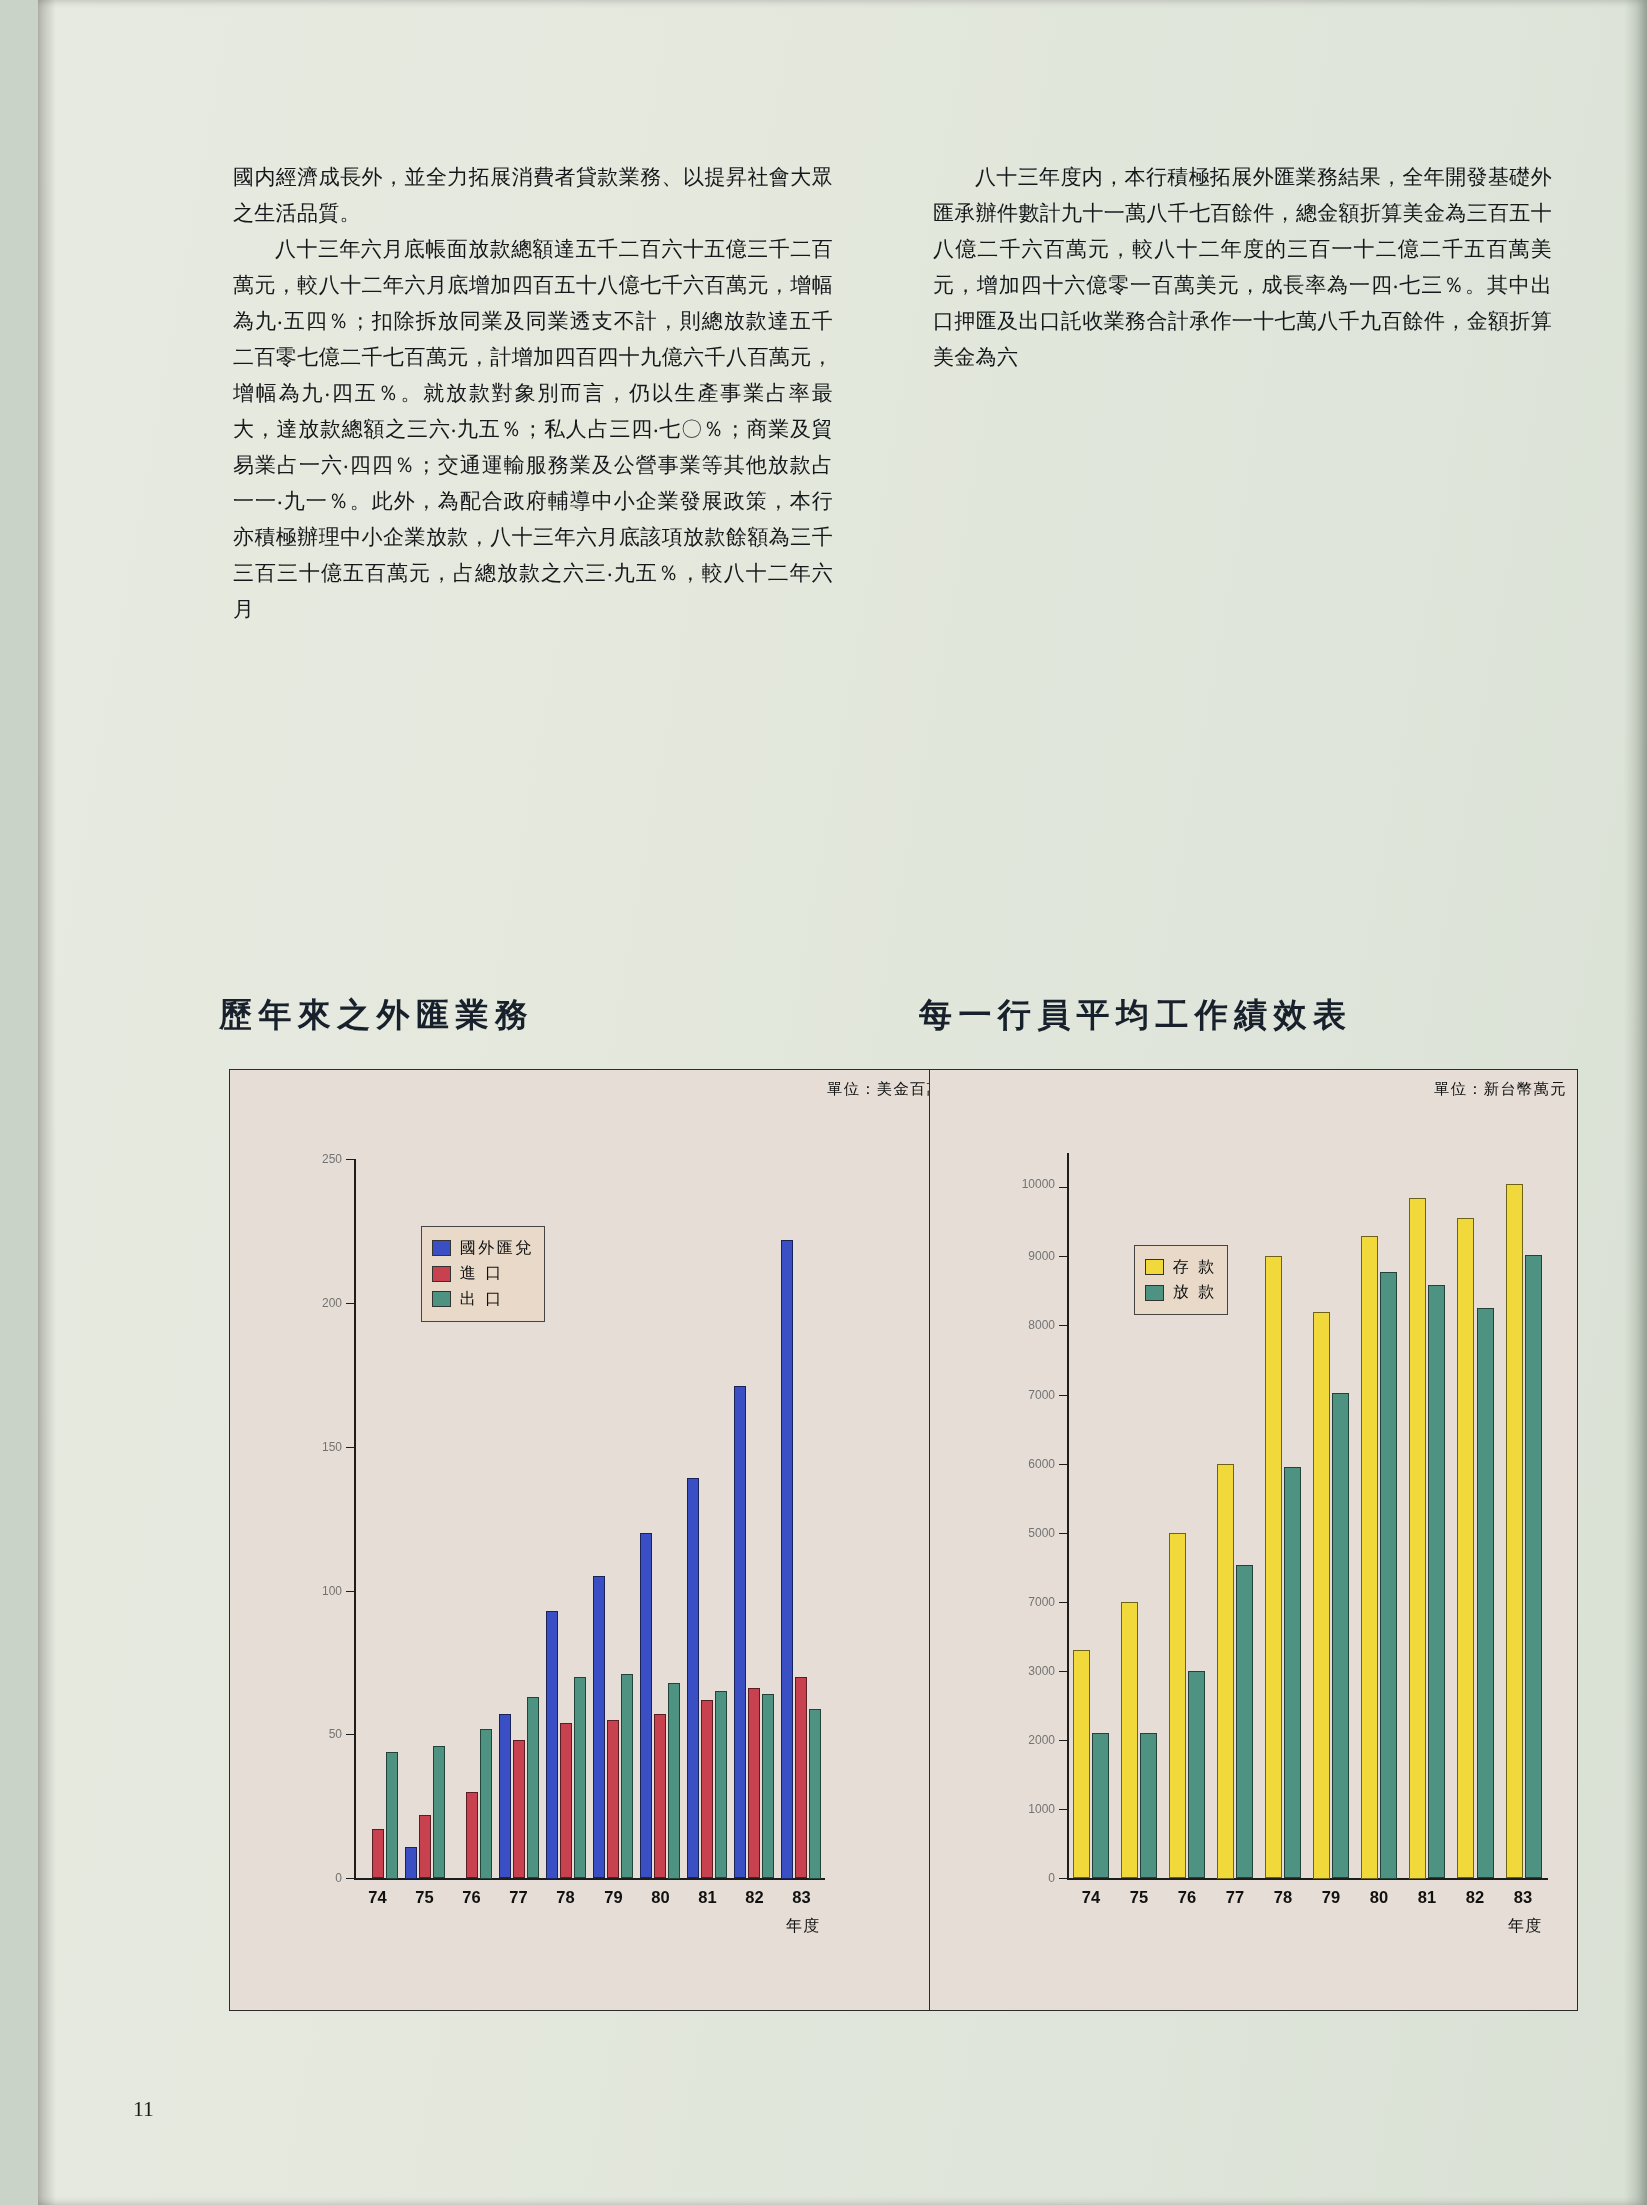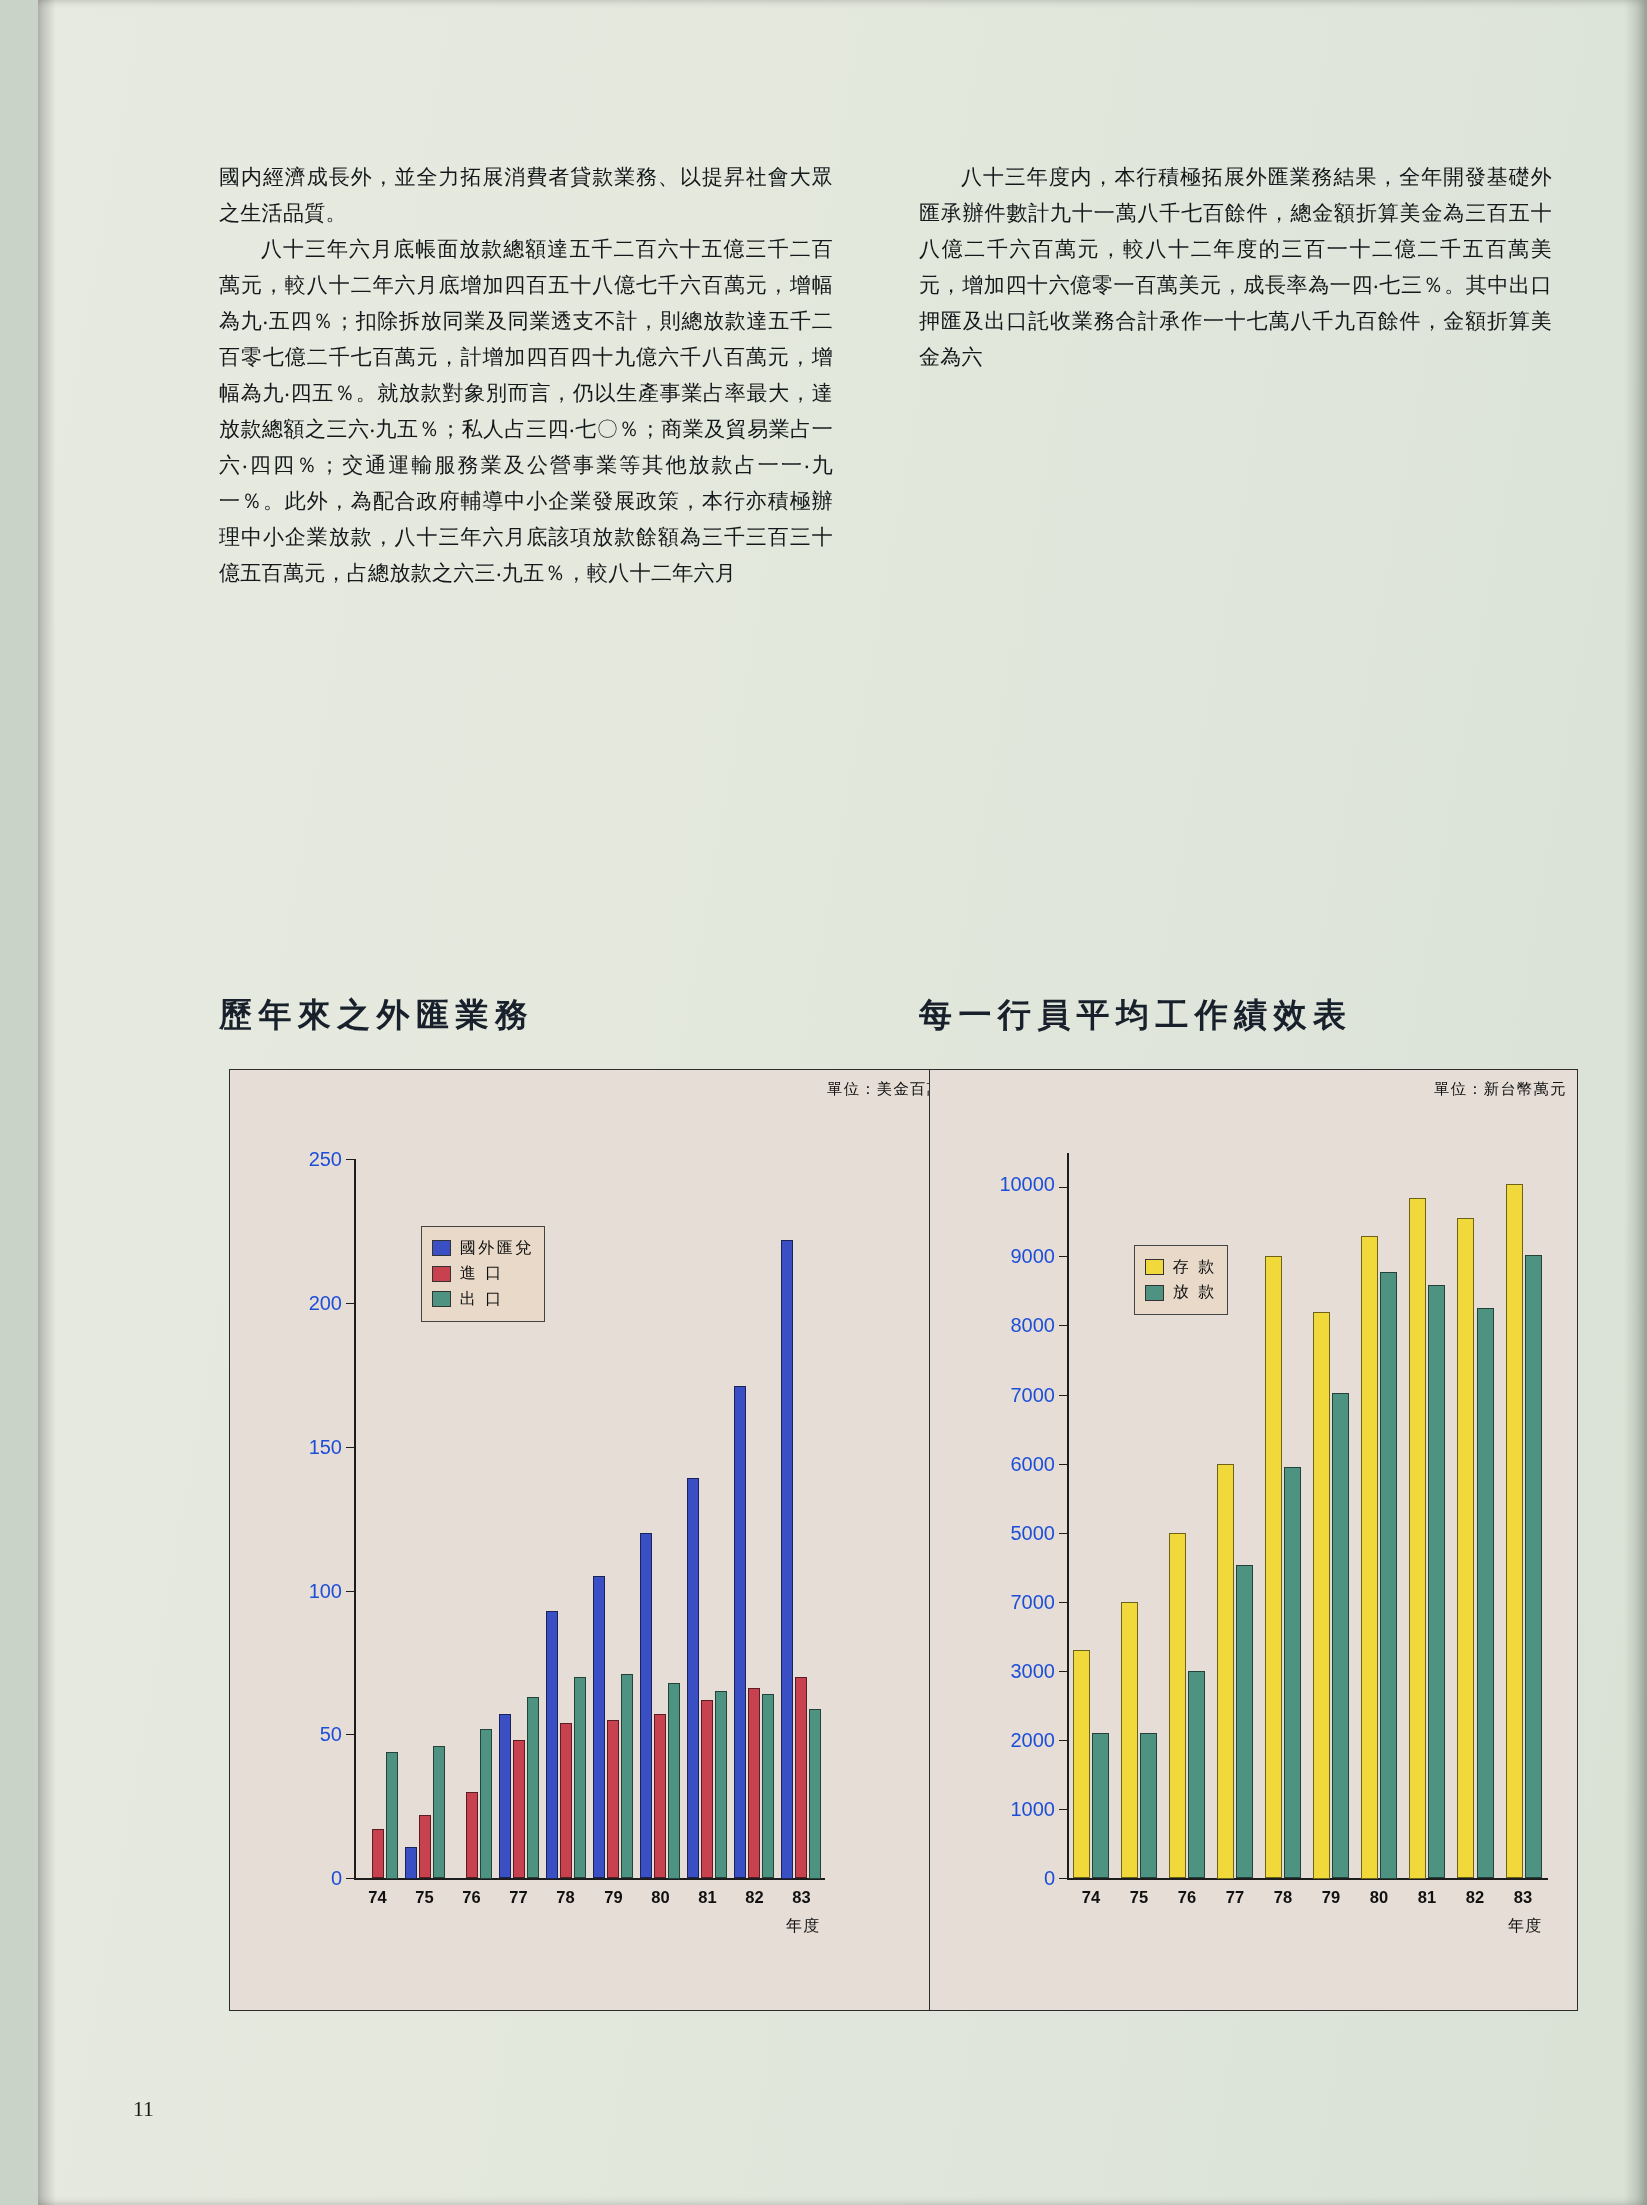--- a/index.html
+++ b/index.html
@@ -29,21 +29,21 @@
   .col{
     position:absolute;
     font-size:21px;
     line-height:36px;
     color:#15181a;
     letter-spacing:0.3px;
     text-align:justify;
   }
   #colL{left:178px; top:159px; width:617px;}
   #colR{left:878px; top:159px; width:636px;}
-  .para{margin:0 0 0 3px;}
+  .para{margin:0 0 0 17px;}
   .indent{text-indent:42px;}
   .subhead{
     margin-top:15.3px;
     font-size:21.6px;
     font-weight:bold;
     letter-spacing:1.9px;
   }
   .subhead .num{color:#2a7f86;}
   .subhead .hl{color:#2a7f86;}
 
@@ -68,22 +68,22 @@
     font-size:15.3px;
     color:#111;
     letter-spacing:1.3px;
     font-family:"Liberation Sans", sans-serif;
   }
   .plot{position:absolute;}
   .axis-y,.axis-x{position:absolute;background:#1d1d1d;}
   .tick{position:absolute;background:#1d1d1d;height:1.3px;width:7.6px;}
   .ylab{
     position:absolute;
-    font-size:20px;
-    color:#1d4ed8;
+    font-size:12px;
+    color:#737373;
     text-align:right;
     font-family:"Liberation Sans", sans-serif;
     transform:translateY(-50%);
   }
   .xlab{
     position:absolute;
     font-size:16.5px;
     color:#111;
     text-align:center;
     font-family:"Liberation Sans", sans-serif;

